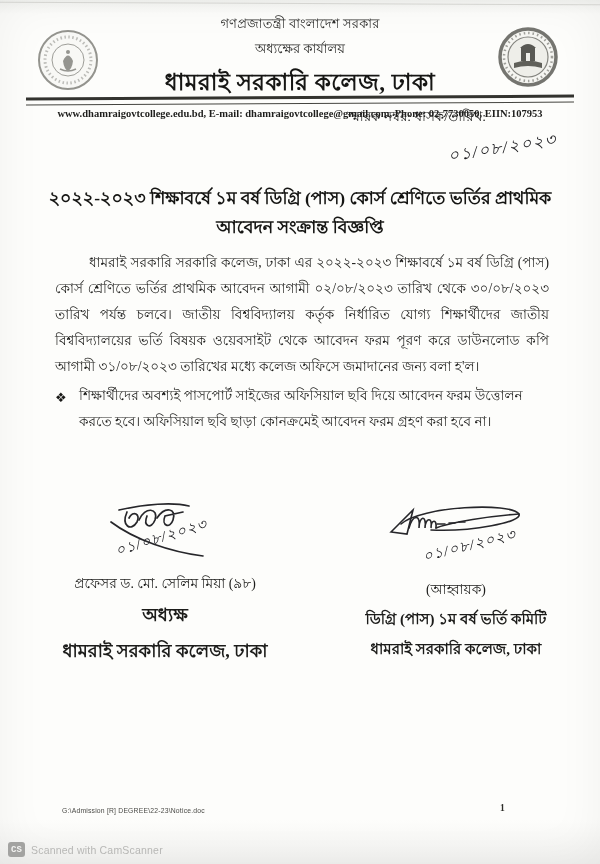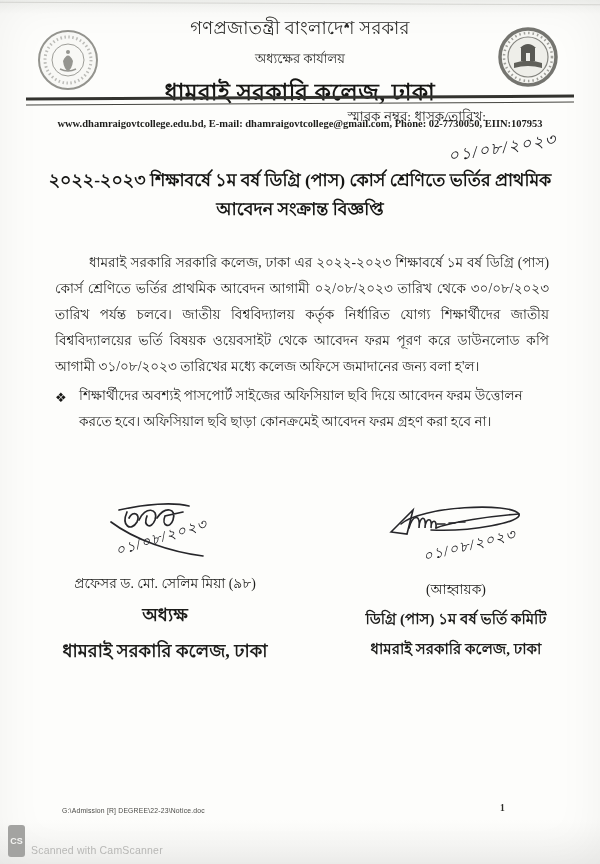--- a/index.html
+++ b/index.html
@@ -14,21 +14,21 @@
     box-shadow:inset 0 0 48px rgba(0,0,0,0.05);
     color:#222;
   }
   .scan-edge-top{
     position:absolute;top:3px;left:0;width:600px;height:1px;
     background:#c9c9c5;transform:rotate(0.25deg);opacity:.7;
   }
 
   
   .hdr{position:absolute;top:14px;left:0;width:600px;text-align:center;}
-  .hdr-line1{font-size:18px;letter-spacing:.2px;color:#2a2a28;}
+  .hdr-line1{font-size:13px;letter-spacing:.2px;color:#2a2a28;}
   .hdr-line2{font-size:13px;margin-top:4px;color:#2a2a28;}
   .hdr-college{font-size:23px;font-weight:bold;margin-top:4px;color:#161614;letter-spacing:.5px;}
   .hdr-contact{font-size:10.5px;font-weight:bold;margin-top:5px;color:#1d1d1b;font-family:"Liberation Serif",serif;}
   .seal{position:absolute;opacity:.85;}
   .seal.left{top:27px;left:36px;}
   .seal.right{top:25px;left:497px;}
 
   .double-rule{
     position:absolute;top:96px;left:26px;width:548px;height:4px;
     border-top:3px solid #33332f;border-bottom:1.5px solid #44443f;
@@ -38,21 +38,21 @@
   
   .memo-row{position:absolute;top:106px;left:52px;width:506px;display:flex;justify-content:flex-end;align-items:flex-start;}
   .memo-label{font-size:13.5px;color:#222;}
   .date-wrap{font-size:13.5px;color:#222;display:flex;align-items:flex-start;gap:8px;flex-direction:column;}
   .date-hand{
     display:inline-block;font-size:16.5px;letter-spacing:1.5px;color:#1d1d20;
     transform:rotate(-9deg) translateY(-2px);font-style:italic;
   }
 
   
-  .title{position:absolute;top:166px;left:40px;width:520px;text-align:center;
+  .title{position:absolute;top:184px;left:40px;width:520px;text-align:center;
     font-weight:bold;font-size:17.5px;line-height:29px;color:#151513;}
 
   
   .body-par{position:absolute;top:250px;left:55px;width:494px;
     font-size:13.6px;line-height:26px;text-align:justify;text-indent:34px;color:#1e1e1c;}
   .bullet-item{position:absolute;top:383px;left:55px;width:494px;
     font-size:13.6px;line-height:26px;color:#1e1e1c;padding-left:24px;box-sizing:border-box;}
   .bullet-glyph{position:absolute;left:0;top:2px;font-size:13px;color:#1a1a18;font-style:normal;}
 
   
@@ -70,22 +70,22 @@
   .sig-line.b{font-weight:bold;font-size:15px;}
 
   
   .file-path{position:absolute;top:807px;left:62px;font-size:6.8px;color:#4a4a46;letter-spacing:.2px;font-family:"Liberation Sans",sans-serif;}
   .page-num{position:absolute;top:803px;left:500px;font-size:9.5px;font-weight:bold;color:#2c2c28;}
 
   
   .cs-bar{position:absolute;bottom:0;left:0;width:600px;height:30px;
     background:linear-gradient(180deg,rgba(236,236,233,0) 0%, #ececе9 40%, #e6e6e3 100%);
   }
-  .cs-badge{position:absolute;left:8px;bottom:7px;width:17px;height:32px;border-radius:3px;
-    background:#a3a3a1;color:#f4f4f2;font-family:Liberation Sans, sans-serif;
+  .cs-badge{position:absolute;left:8px;bottom:7px;width:17px;height:15px;border-radius:3px;
+    background:#a3a3a1;color:#f4f4f2;font-family:Liberation Mono, monospace;
     font-size:9px;font-weight:bold;display:flex;align-items:center;justify-content:center;}
   .cs-label{position:absolute;left:31px;bottom:8px;font-family:"Liberation Sans",sans-serif;
     font-size:10.5px;color:#b7b7b5;letter-spacing:.2px;}
 </style>
 </head>
 <body>
 
 <div id="paper">
   <div class="scan-edge-top"></div>
 

